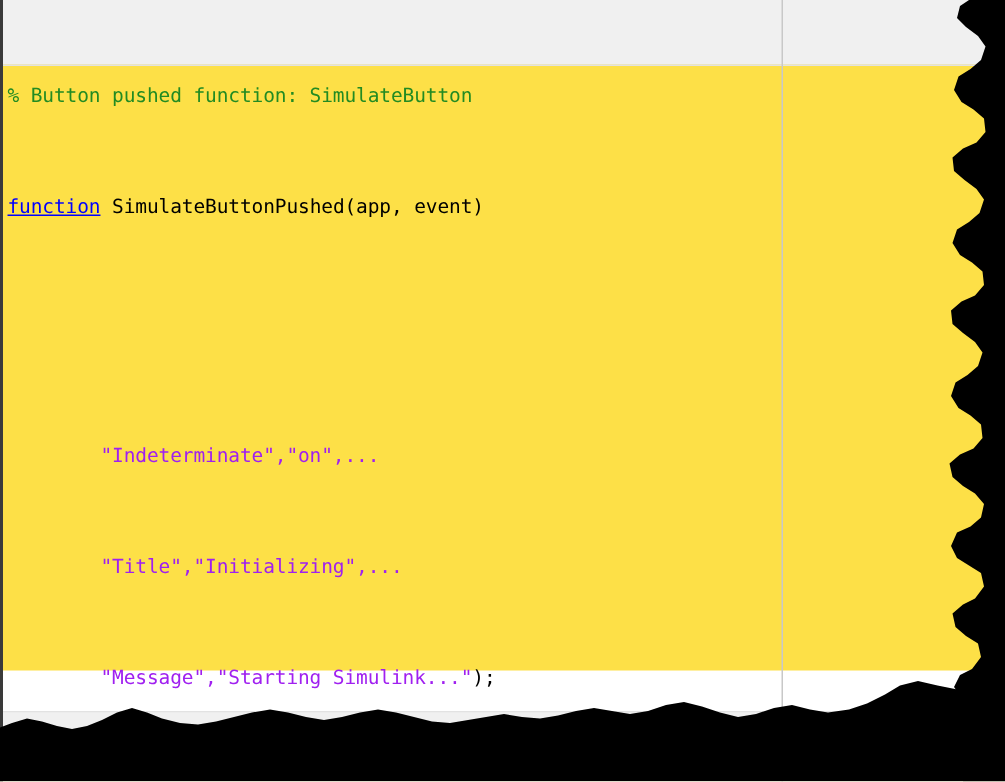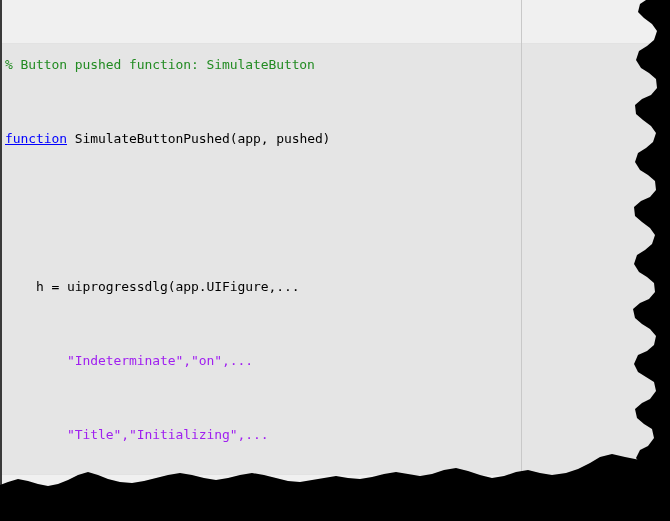--- a/index.html
+++ b/index.html
@@ -22,22 +22,22 @@
     background: #ffffff;
     overflow: hidden;
   }
 
   
   #editor {
     position: absolute;
     left: 0;
     top: 0;
     width: 670px;
-    height: 521px;
-    background: #e5e5e5;
+    height: 447px;
+    background: #fde047;
   }
 
   
   #left-edge {
     position: absolute;
     left: 0;
     top: 0;
     width: 2px;
     height: 521px;
     background: #3a3a3a;
@@ -152,25 +152,24 @@
     <div id="footer-band-rule"></div>
 
     <div id="column-guide"></div>
 
     <div id="left-edge"></div>
 
     <div id="code">
 
       <span class="ln"><span class="cmt">% Button pushed function: SimulateButton</span></span>
 
-      <span class="ln"><span class="kw">function</span><span class="plain"> SimulateButtonPushed(app, pushed)</span></span>
+      <span class="ln"><span class="kw">function</span><span class="plain"> SimulateButtonPushed(app, event)</span></span>
 
       <span class="ln"> </span>
 
-      <span class="ln"><span class="plain">    h = uiprogressdlg(app.UIFigure,...</span></span>
 
       <span class="ln"><span class="str">        "Indeterminate","on",...</span></span>
 
       <span class="ln"><span class="str">        "Title","Initializing",...</span></span>
 
       <span class="ln"><span class="str">        "Message","Starting Simulink..."</span><span class="plain">);</span></span>
 
       
 
       

